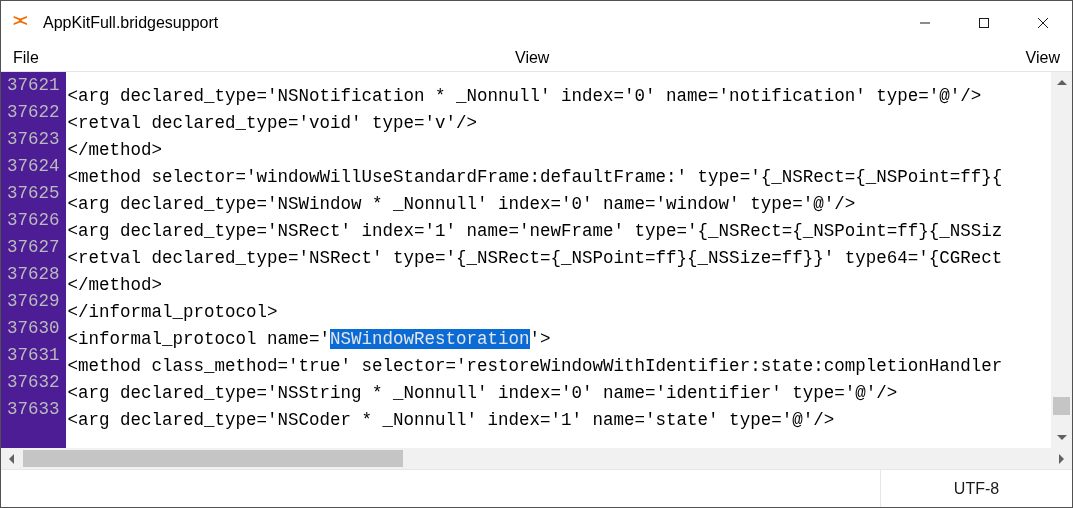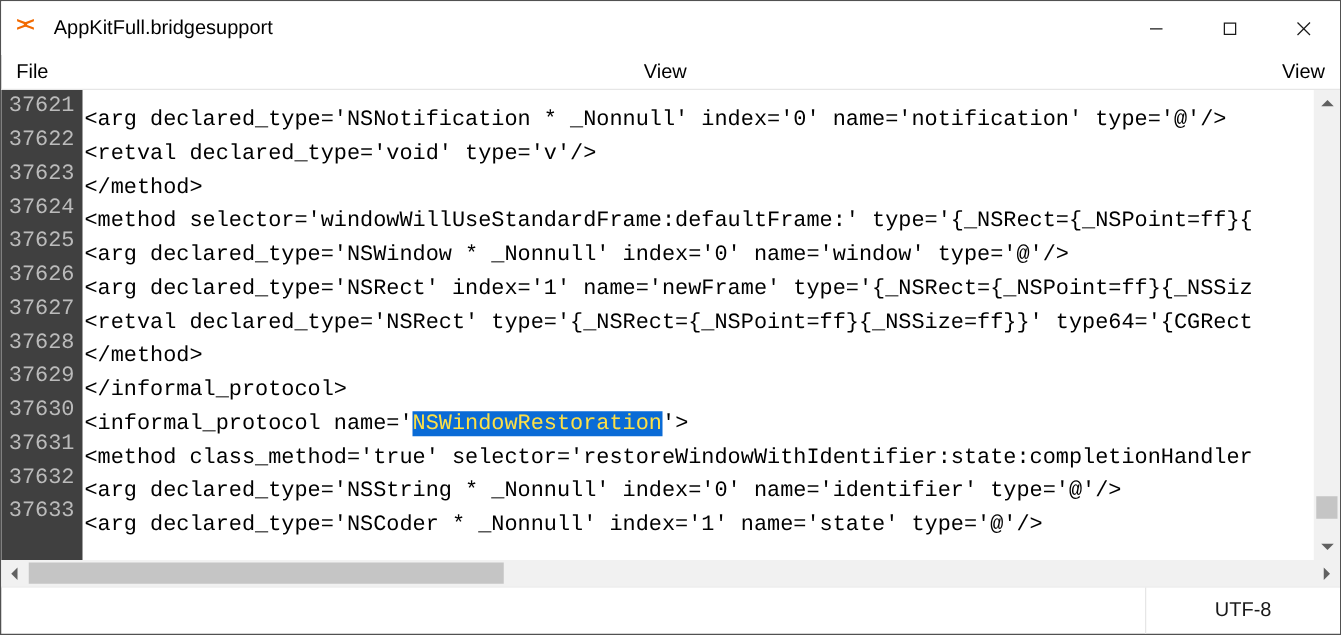--- a/index.html
+++ b/index.html
@@ -93,35 +93,35 @@
     font-family: Consolas, "Courier New", monospace;
     font-size: 17.5px;
     line-height: 27px;
     color: #000;
     white-space: pre;
     overflow: hidden;
   }
   .gutter {
     text-align: left;
     color: #bbbbbb;
-    background: #404040;
+    background: #4c1d95;
     padding-right: 2px;
     user-select: none;
   }
   .gutter .ln { display:block; padding: 0 4px 0 6px;}
   .code {
     flex: 1;
     padding-left: 2px;
     overflow: hidden;
     margin-top: 11px;
   }
   .code .line { display: block; height: 27px; }
   .sel {
     background: #0a6bd6;
-    color: #fde047;
+    color: #e5e5e5;
   }
   
   .vscroll {
     width: 21px;
     background: #f1f1f1;
     position: relative;
   }
   .vscroll .arrow {
     position: absolute;
     left: 0; width: 21px; height: 21px;
@@ -159,21 +159,21 @@
     height: 38px;
     border-top: 1px solid #e6e6e6;
     display: flex;
     align-items: stretch;
     font-size: 16px;
     color: #1a1a1a;
   }
   .status-spacer { flex: 1;  }
   .status-cell {
     border-left: 1px solid #e6e6e6;
-    width: 156px;
+    width: 192px;
     display: flex;
     align-items: center;
     justify-content: center;
   }
   .tri {
     width: 0; height: 0;
     border-style: solid;
   }
   .tri.up { border-width: 0 5px 5px 5px; border-color: transparent transparent #616161 transparent; }
   .tri.down { border-width: 5px 5px 0 5px; border-color: #616161 transparent transparent transparent; }

